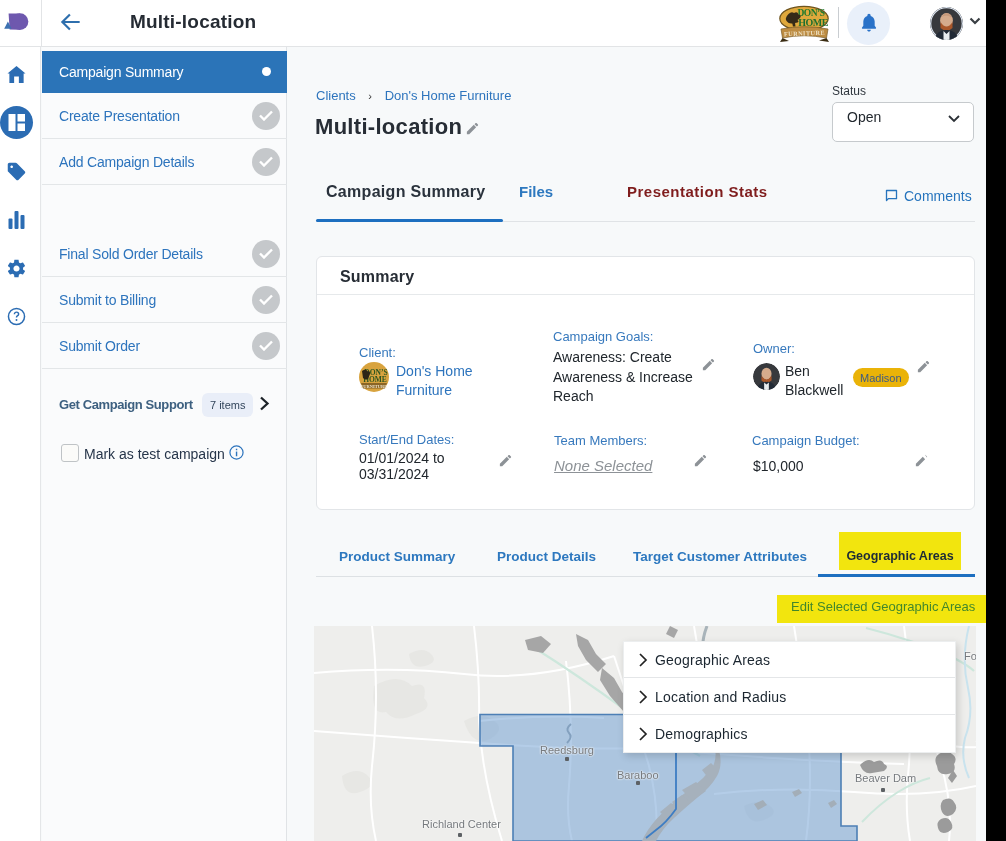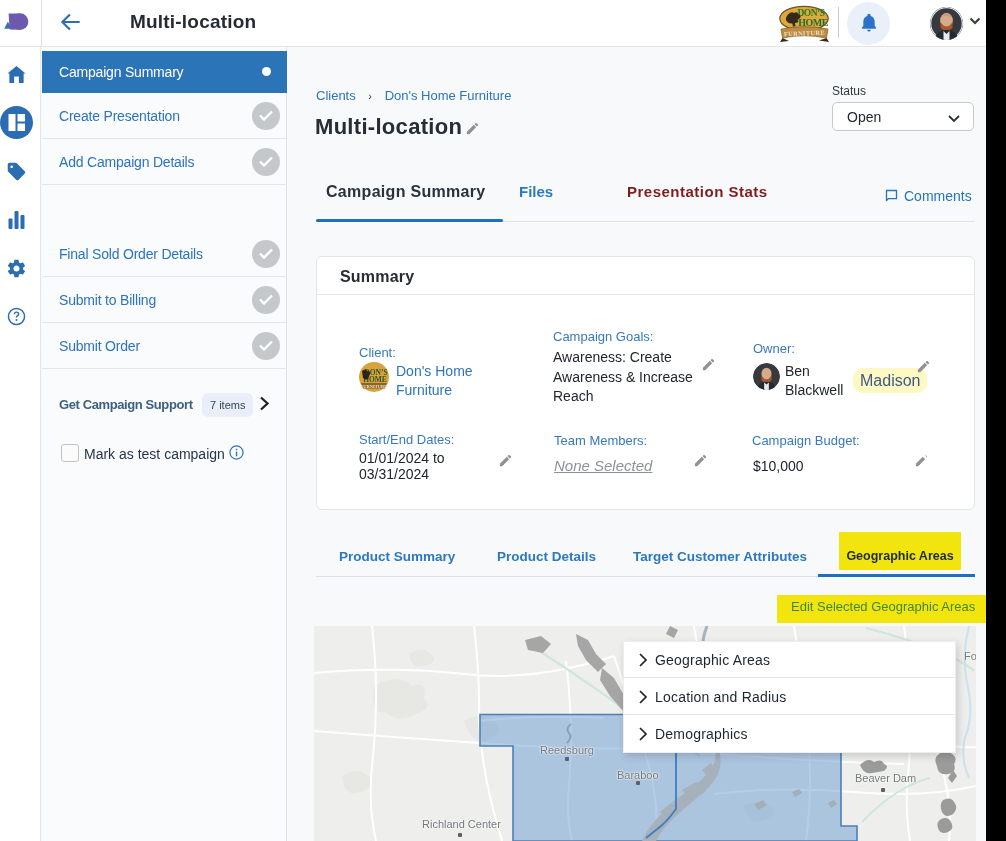--- a/index.html
+++ b/index.html
@@ -39,21 +39,21 @@
 #mark .lab { position:absolute; left:42px; top:9px; font-size:14px; color:#26354a; }
 #mark .info { position:absolute; left:187px; top:8px; width:15px; height:15px; }
 
 #main { left:288px; top:47px; width:698px; height:794px; background:#f7f9fa; }
 .blue { color:#2d74bd; }
 #breadcrumb { left:28px; top:41px; font-size:13px; color:#2d74bd; }
 #breadcrumb .sep { color:#333; font-size:11px; margin:0 9px; }
 #pg-title { left:27px; top:67px; font-size:22px; font-weight:700; color:#272d35; letter-spacing:0.3px; }
 #pg-pencil { left:177px; top:74px; }
 #status-lbl { left:544px; top:37px; font-size:12px; color:#30373e; }
-#status-box { left:544px; top:55px; width:142px; height:29px; background:#fff; border:1px solid #c6cacd; border-radius:5px; }
+#status-box { left:544px; top:55px; width:142px; height:40px; background:#fff; border:1px solid #c6cacd; border-radius:5px; }
 #status-box .v { position:absolute; left:14px; top:6px; font-size:14px; color:#22282e; }
 #status-box .c { position:absolute; right:12px; top:4px; color:#2b3036; }
 
 #tabs { left:28px; top:136px; font-size:15px; }
 .tab { position:absolute; top:0; white-space:nowrap; }
 #tab-underline { left:28px; top:172px; width:187px; height:3px; background:#1d6fc0; border-radius:2px; }
 #tabs-border { left:28px; top:174px; width:659px; height:1px; background:#e0e3e6; }
 #comments { left:596px; top:141px; font-size:14px; color:#2674bd; }
 
 #card { left:28px; top:209px; width:659px; height:254px; background:#fff; border:1px solid #e2e5e8; border-radius:6px; }
@@ -271,21 +271,21 @@
         </defs>
       <g clip-path="url(#avclip)">
       <circle cx="20" cy="20" r="20" fill="#37393d"></circle>
       <ellipse cx="20" cy="16" rx="7.5" ry="9" fill="#d5ab8c"></ellipse>
       <path d="M12.5 19 Q20 30 27.5 19 L27.5 26 Q20 32 12.5 26 Z" fill="#a9572a"></path>
       <path d="M5 40 Q9 27 20 28 Q31 27 35 40 Z" fill="#222a36"></path>
       <path d="M16.5 29 L20 32 L23.5 29 L23.5 40 L16.5 40 Z" fill="#e8ecef"></path>
       </g>
     </svg>
     <span class="fval" style="left:468px; top:105px;">Ben<br>Blackwell</span>
-    <span class="abs" style="left:536px; top:111px; background:#fef9c3; color:#3c5a85; font-size:16px; border-radius:10px; padding:3.5px 7px;">Madison</span>
+    <span class="abs" style="left:536px; top:111px; background:#eab308; color:#3c5a85; font-size:11px; border-radius:10px; padding:3.5px 7px;">Madison</span>
     <svg class="pencil" style="left:599px; top:102px;" width="15" height="15" viewBox="0 0 24 24">
         <path fill="#8d9297" d="M3 17.25 V21 h3.75 L17.8 9.94 l-3.75 -3.75 L3 17.25 Z M20.7 7 c0.4 -0.4 0.4 -1 0 -1.4 l-2.3 -2.3 c-0.4 -0.4 -1 -0.4 -1.4 0 l-1.8 1.8 3.75 3.75 1.8 -1.8 Z"></path>
       </svg>
 
     <span class="flabel" style="left:42px; top:175px;">Start/End Dates:</span>
     <span class="fval" style="left:42px; top:193px; line-height:16px;">01/01/2024 to<br>03/31/2024</span>
     <svg class="pencil" style="left:181px; top:196px;" width="15" height="15" viewBox="0 0 24 24">
         <path fill="#8d9297" d="M3 17.25 V21 h3.75 L17.8 9.94 l-3.75 -3.75 L3 17.25 Z M20.7 7 c0.4 -0.4 0.4 -1 0 -1.4 l-2.3 -2.3 c-0.4 -0.4 -1 -0.4 -1.4 0 l-1.8 1.8 3.75 3.75 1.8 -1.8 Z"></path>
       </svg>
     <span class="flabel" style="left:237px; top:176px;">Team Members:</span>

